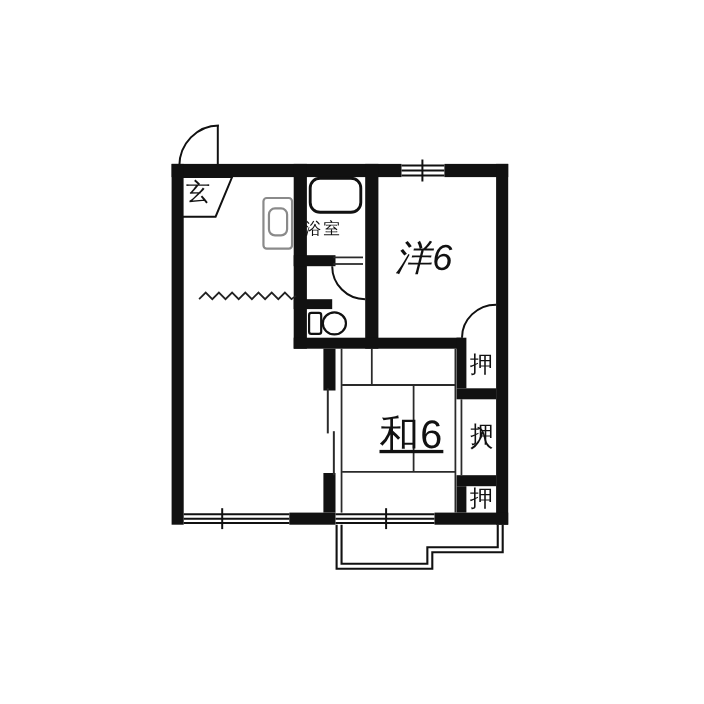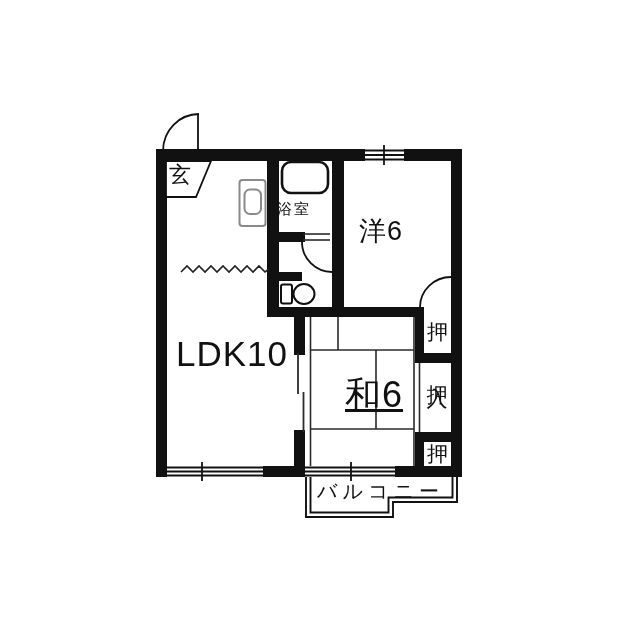--- a/index.html
+++ b/index.html
@@ -2,21 +2,21 @@
 <html><head>
 <meta charset="utf-8">
 <style>
   html,body{margin:0;padding:0;background:#ffffff;}
   .canvas{position:relative;width:640px;height:640px;background:#ffffff;overflow:hidden;
           font-family:"Liberation Sans","DejaVu Sans",sans-serif;}
   .plan-svg{position:absolute;left:0;top:0;}
   .room-label{position:absolute;color:#111;font-weight:500;line-height:1.05;white-space:nowrap;}
   .lbl-genkan{left:169px;top:163px;font-size:22px;}
   .lbl-bath{left:277px;top:201px;font-size:15px;letter-spacing:2px;}
-  .lbl-western{left:359px;top:217px;font-size:27px;letter-spacing:1px;}
+  .lbl-western{left:359px;top:217px;font-size:33px;letter-spacing:1px;font-style:italic;}
   .lbl-ldk{left:176px;top:336px;font-size:35px;letter-spacing:1px;}
   .lbl-japanese{left:345px;top:376px;font-size:36px;letter-spacing:1px;text-decoration:underline;}
   .lbl-oshi-top{left:427px;top:321px;font-size:21px;}
   .lbl-oshi-mid{left:426px;top:368px;font-size:21px;writing-mode:vertical-rl;text-orientation:upright;letter-spacing:2px;}
   .lbl-oshi-bot{left:427px;top:443px;font-size:21px;}
   .lbl-balcony{left:317px;top:481px;font-size:20px;letter-spacing:5px;}
 </style>
 </head>
 <body>
 
@@ -121,19 +121,17 @@
 
     <g stroke="#111" stroke-width="1.9" fill="none">
       <path d="M306,477 L306,517 L393,517 L393,502 L457,502 L457,477"></path>
       <path d="M310.5,477 L310.5,512.5 L388.5,512.5 L388.5,497.5 L452.5,497.5 L452.5,477"></path>
     </g>
   </svg>
 
   <div class="room-label lbl-genkan">玄</div>
   <div class="room-label lbl-bath">浴室</div>
   <div class="room-label lbl-western">洋6</div>
-  <div class="room-label lbl-ldk">LDK10</div>
   <div class="room-label lbl-japanese">和6</div>
   <div class="room-label lbl-oshi-top">押</div>
   <div class="room-label lbl-oshi-mid">押入</div>
   <div class="room-label lbl-oshi-bot">押</div>
-  <div class="room-label lbl-balcony">バルコニー</div>
 </div>
 
 </body></html>

